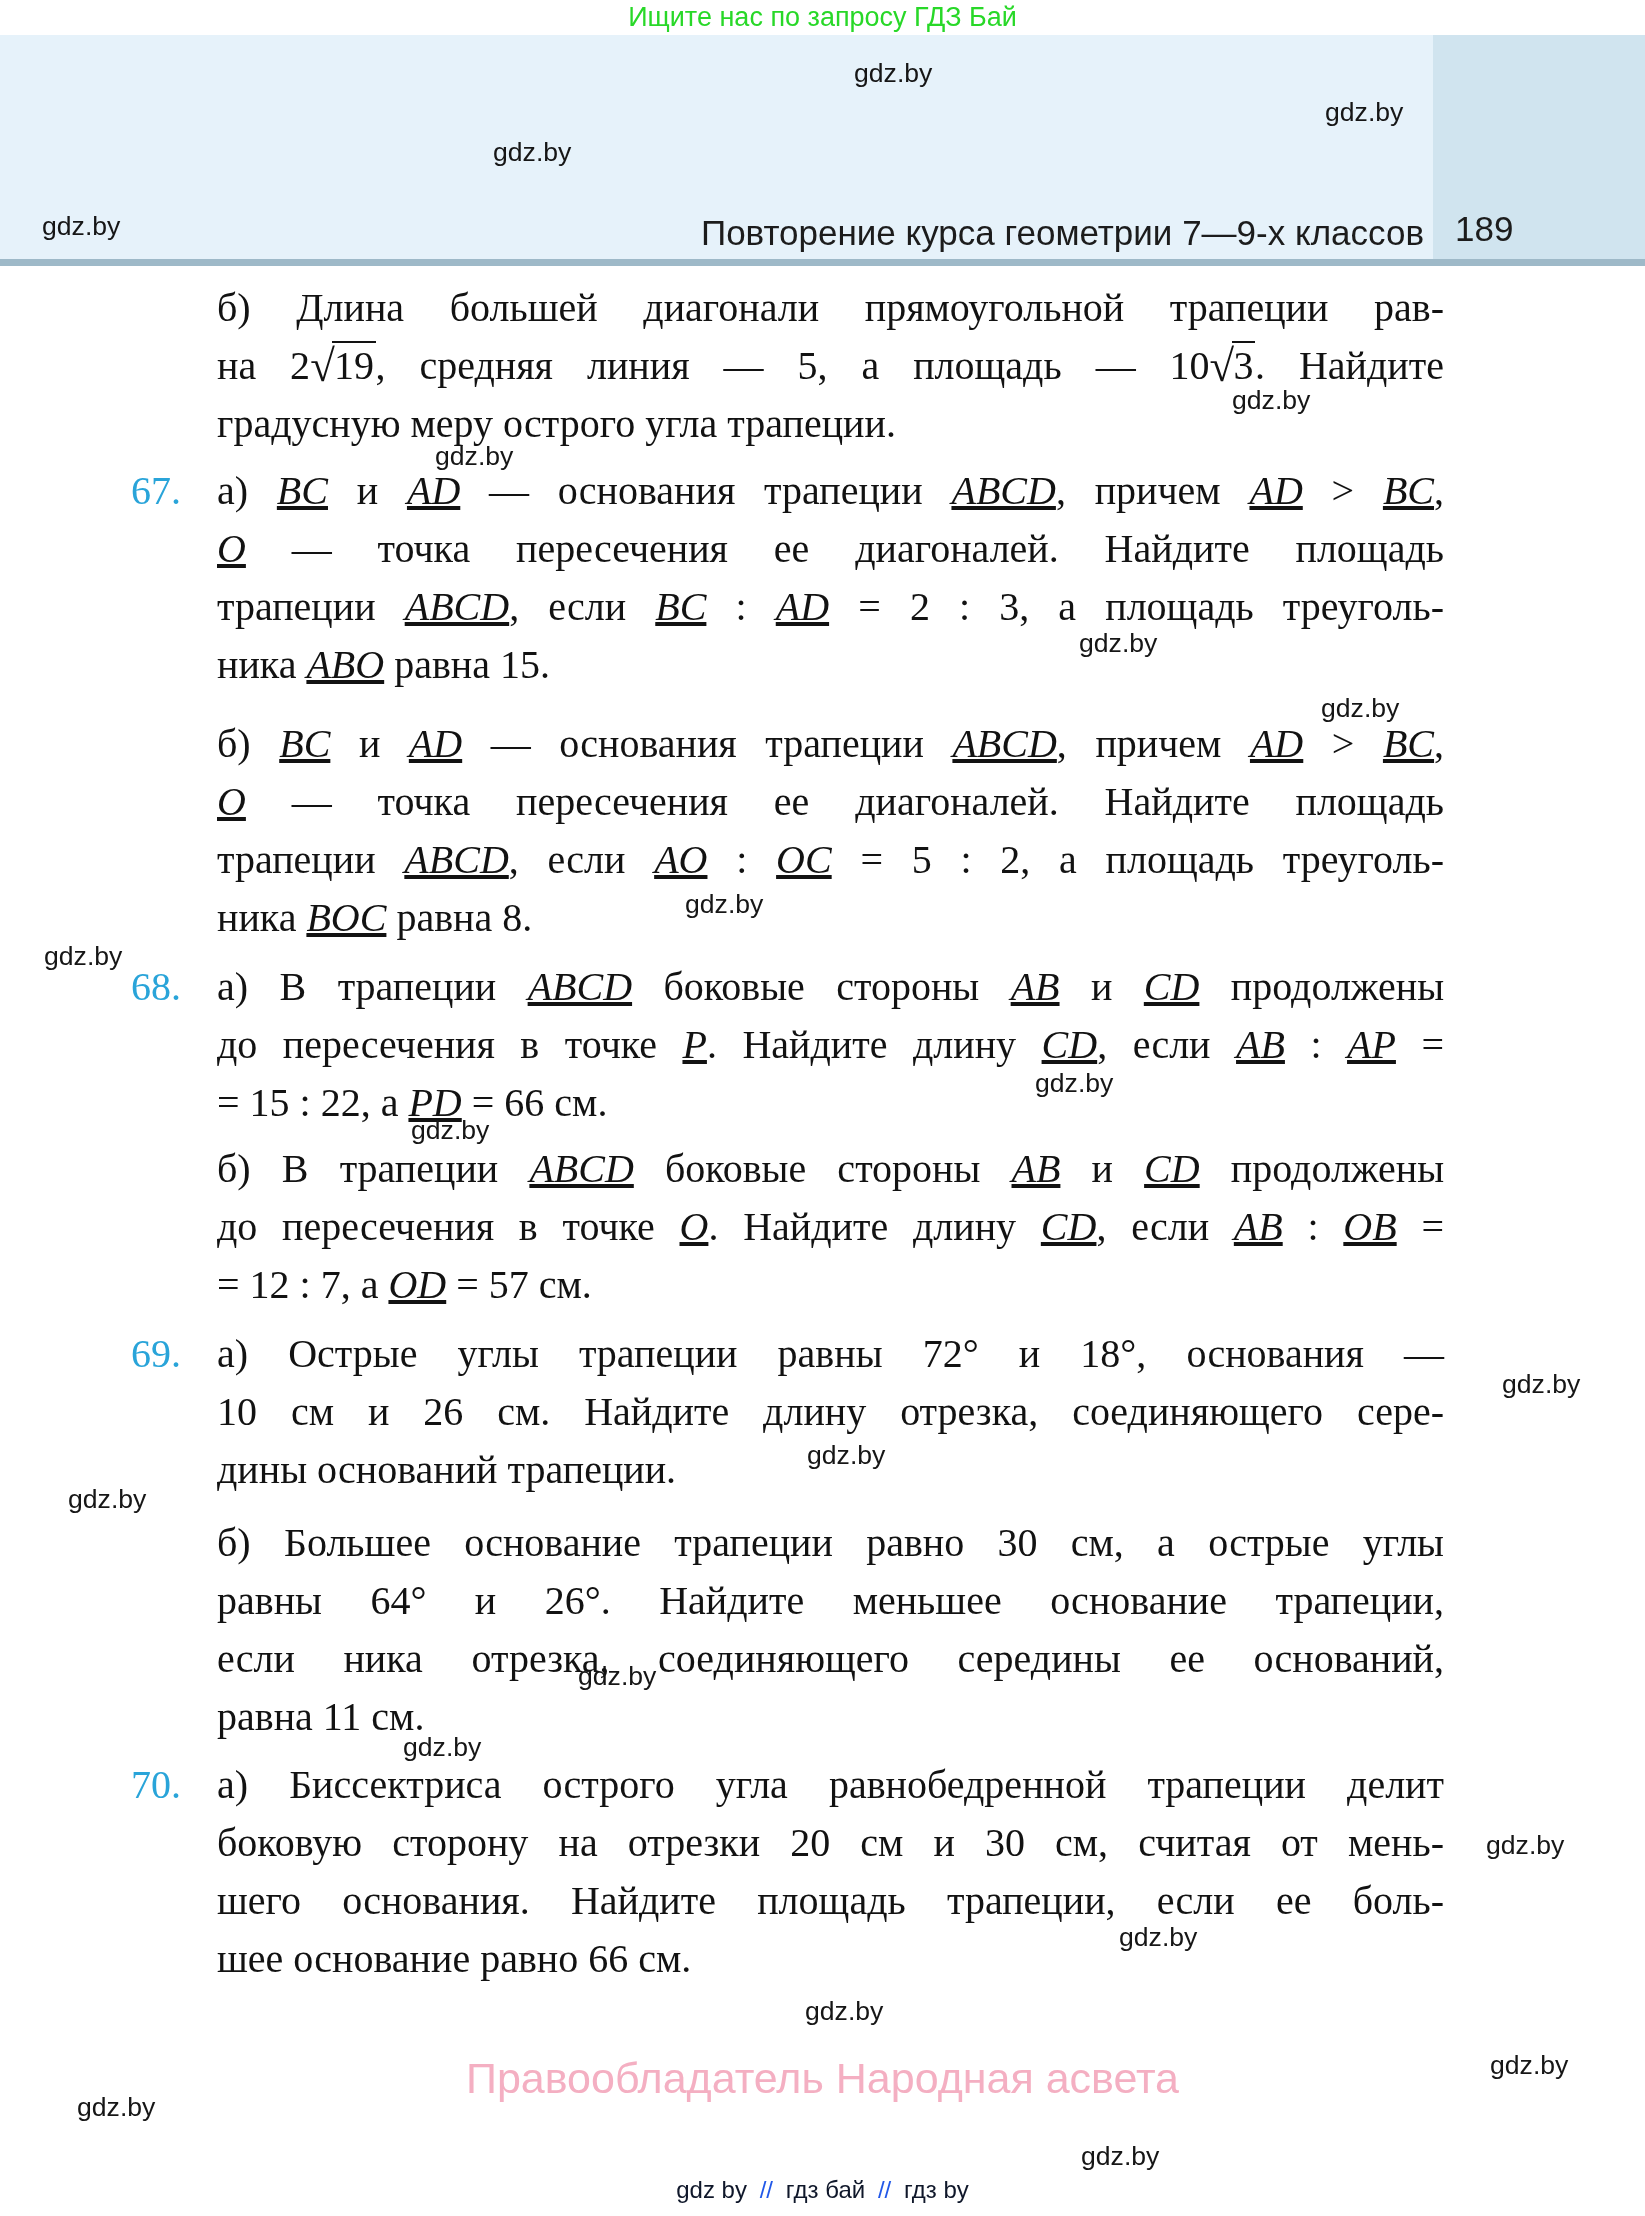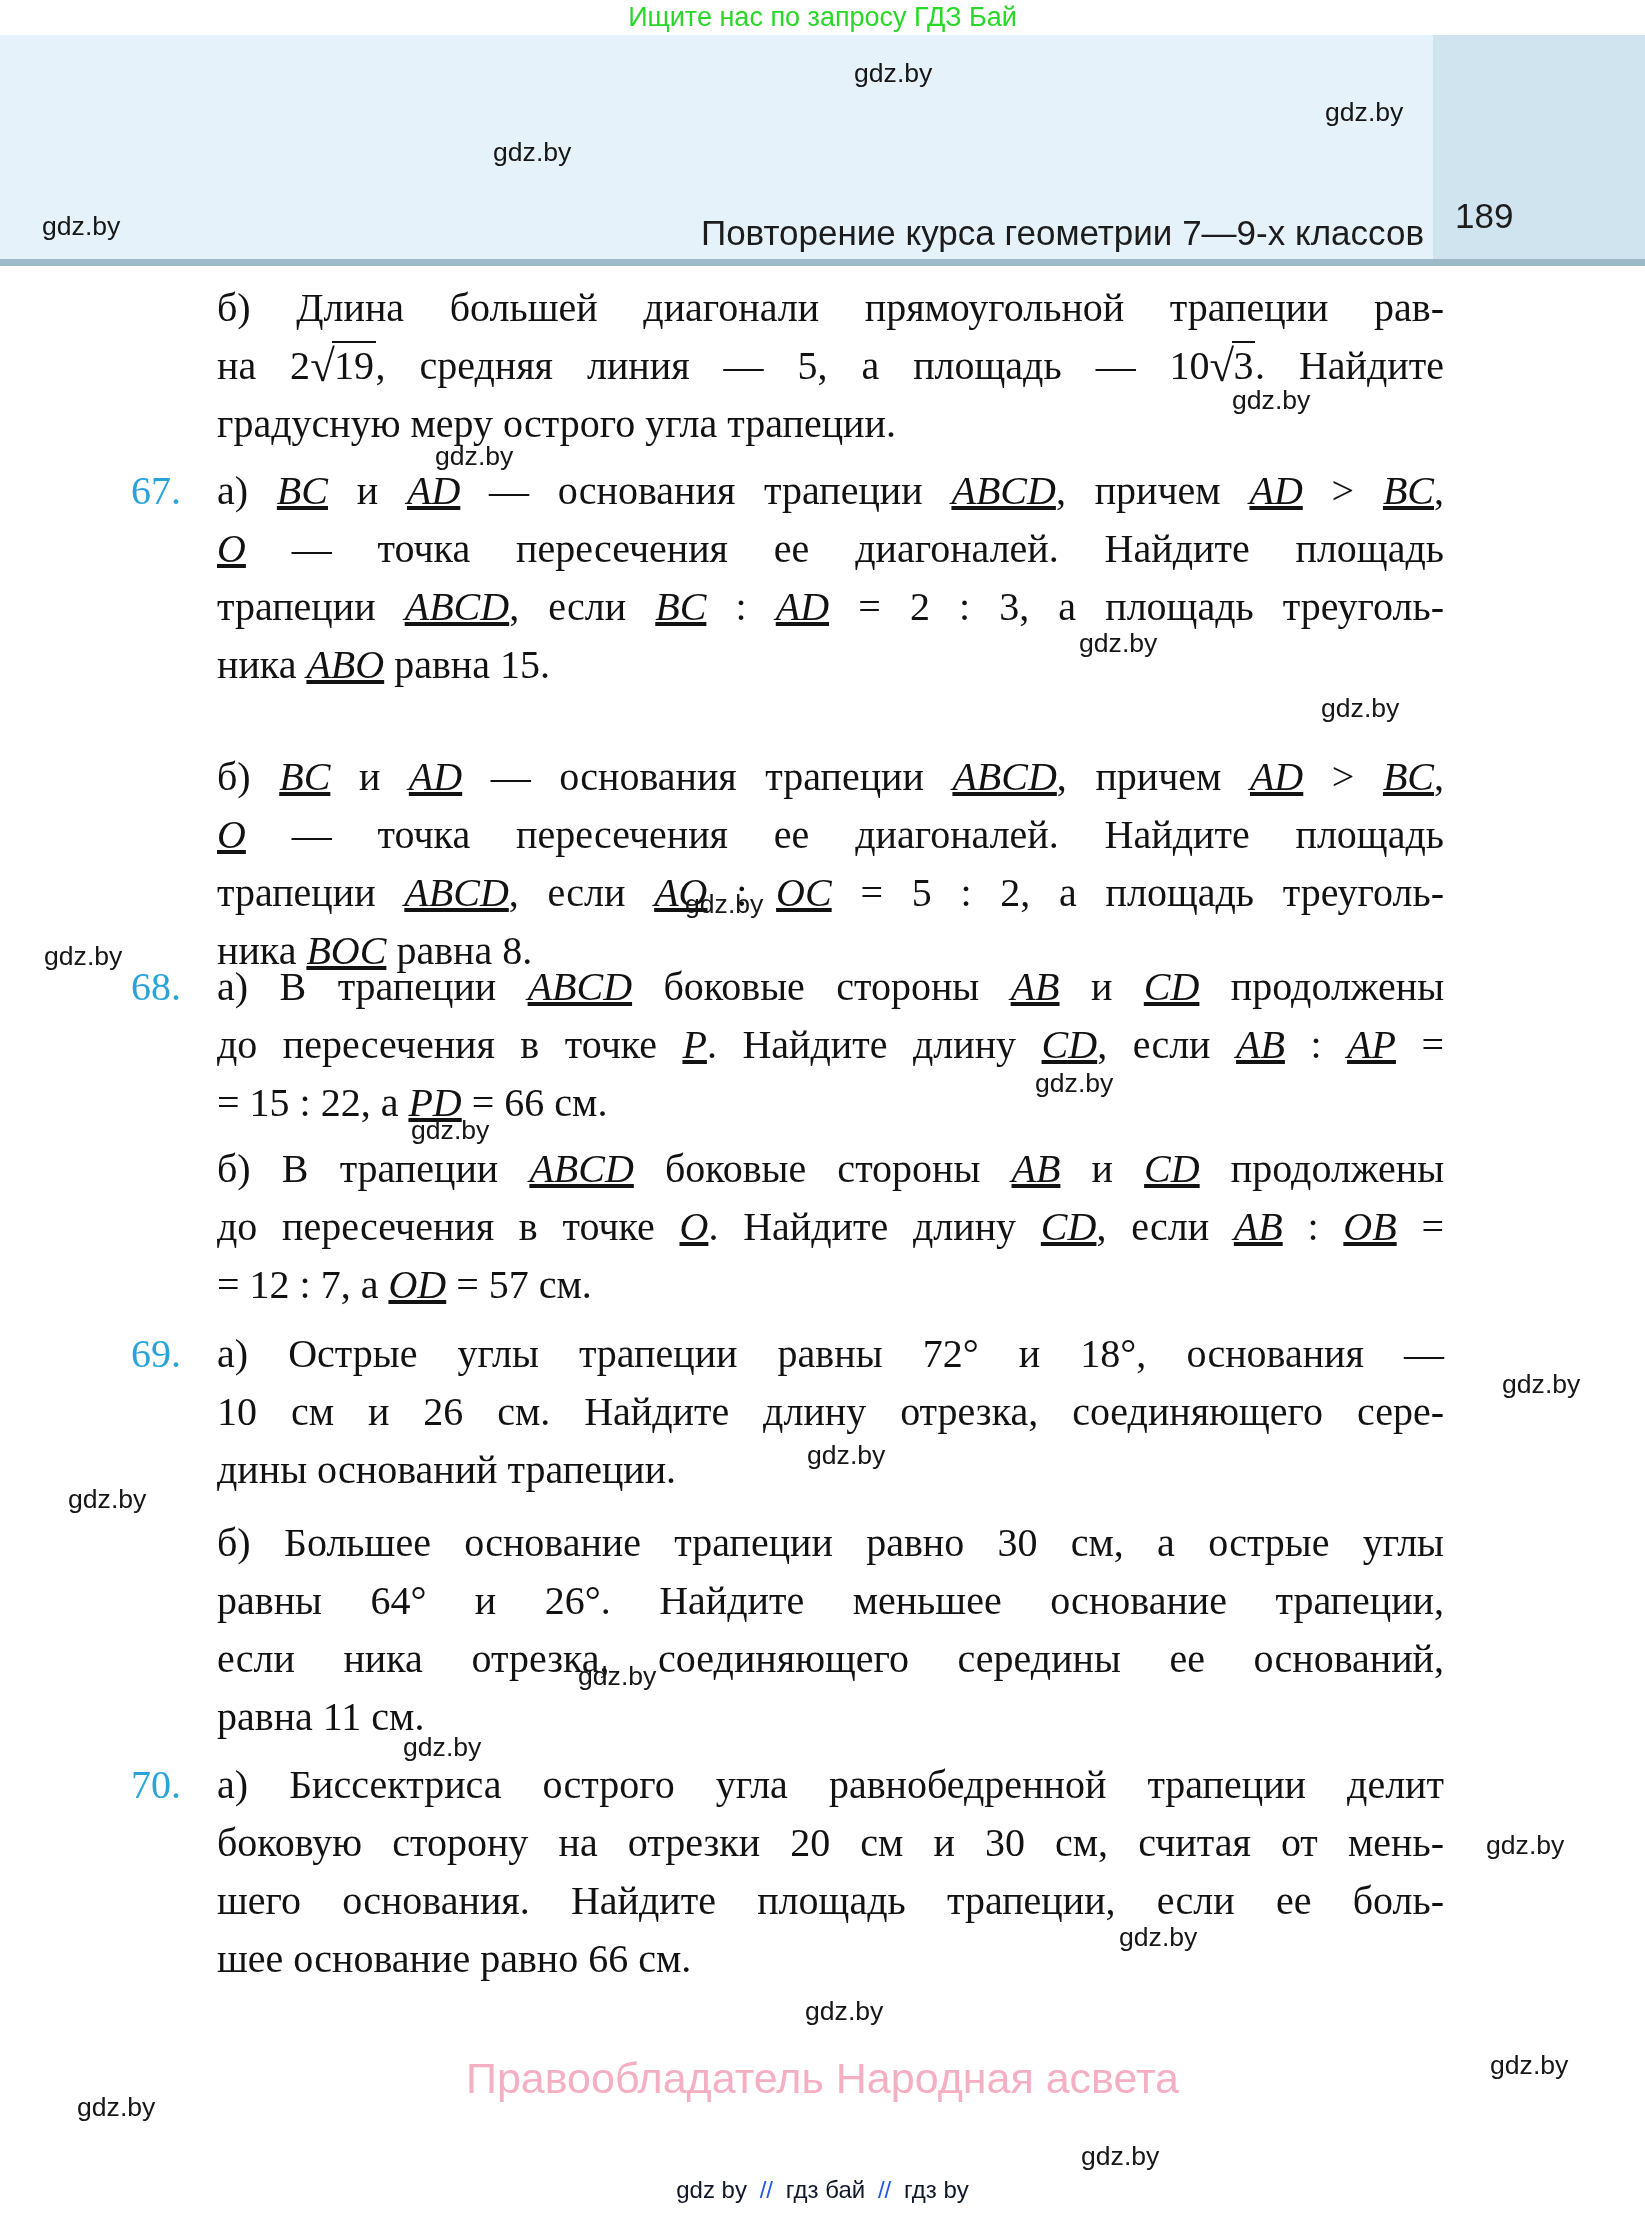--- a/index.html
+++ b/index.html
@@ -16,21 +16,21 @@
     background:#E6F2FA;border-bottom:7.2px solid #9EB9C8;box-sizing:content-box;
   }
   .pagecol{
     position:absolute;right:0;top:0;width:212px;height:224px;background:#D0E4EF;
   }
   .htitle{
     position:absolute;right:221px;bottom:6.4px;
     font-family:"Liberation Sans", sans-serif;font-size:35px;color:#1c1c1c;white-space:nowrap;
   }
   .pagenum{
-    position:absolute;left:1455px;bottom:23px;
+    position:absolute;left:1455px;bottom:10px;
     font-family:"Liberation Sans", sans-serif;font-size:35px;color:#1c1c1c;
   }
   .wm{
     position:absolute;font-family:"Liberation Sans", sans-serif;font-size:26.6px;
     color:#161616;white-space:nowrap;
   }
   .problem{
     position:absolute;left:217px;width:1227px;
     font-size:40px;line-height:58px;color:#121212;
   }
@@ -71,21 +71,21 @@
       <div class="line"><span>на 2</span><span class="sq"><span class="sqsym">√</span><span class="sqval">19</span></span><span>, средняя линия — 5, а площадь — 10</span><span class="sq"><span class="sqsym">√</span><span class="sqval">3</span></span><span>. Найдите</span></div>
       <div class="line last"><span>градусную меру острого угла трапеции.</span></div>
     </div>
     <div class="problem" style="top: 462px;">
       <span class="num">67.</span>
       <div class="line"><span>а) </span><span class="it">BC</span><span> и </span><span class="it">AD</span><span> — основания трапеции </span><span class="it">ABCD</span><span>, причем </span><span class="it">AD</span><span> &gt; </span><span class="it">BC</span><span>,</span></div>
       <div class="line"><span class="it">О</span><span> — точка пересечения ее диагоналей. Найдите площадь</span></div>
       <div class="line"><span>трапеции </span><span class="it">ABCD</span><span>, если </span><span class="it">BC</span><span> : </span><span class="it">AD</span><span> = 2 : 3, а площадь треуголь-</span></div>
       <div class="line last"><span>ника </span><span class="it">ABO</span><span> равна 15.</span></div>
     </div>
-    <div class="problem" style="top: 748px;">
+    <div class="problem" style="top: 715px;">
       <div class="line"><span>б) </span><span class="it">BC</span><span> и </span><span class="it">AD</span><span> — основания трапеции </span><span class="it">ABCD</span><span>, причем </span><span class="it">AD</span><span> &gt; </span><span class="it">BC</span><span>,</span></div>
       <div class="line"><span class="it">О</span><span> — точка пересечения ее диагоналей. Найдите площадь</span></div>
       <div class="line"><span>трапеции </span><span class="it">ABCD</span><span>, если </span><span class="it">AO</span><span> : </span><span class="it">OC</span><span> = 5 : 2, а площадь треуголь-</span></div>
       <div class="line last"><span>ника </span><span class="it">BOC</span><span> равна 8.</span></div>
     </div>
     <div class="problem" style="top: 958px;">
       <span class="num">68.</span>
       <div class="line"><span>а) В трапеции </span><span class="it">ABCD</span><span> боковые стороны </span><span class="it">AB</span><span> и </span><span class="it">CD</span><span> продолжены</span></div>
       <div class="line"><span>до пересечения в точке </span><span class="it">P</span><span>. Найдите длину </span><span class="it">CD</span><span>, если </span><span class="it">AB</span><span> : </span><span class="it">AP</span><span> =</span></div>
       <div class="line last"><span>= 15 : 22, а </span><span class="it">PD</span><span> = 66 см.</span></div>

